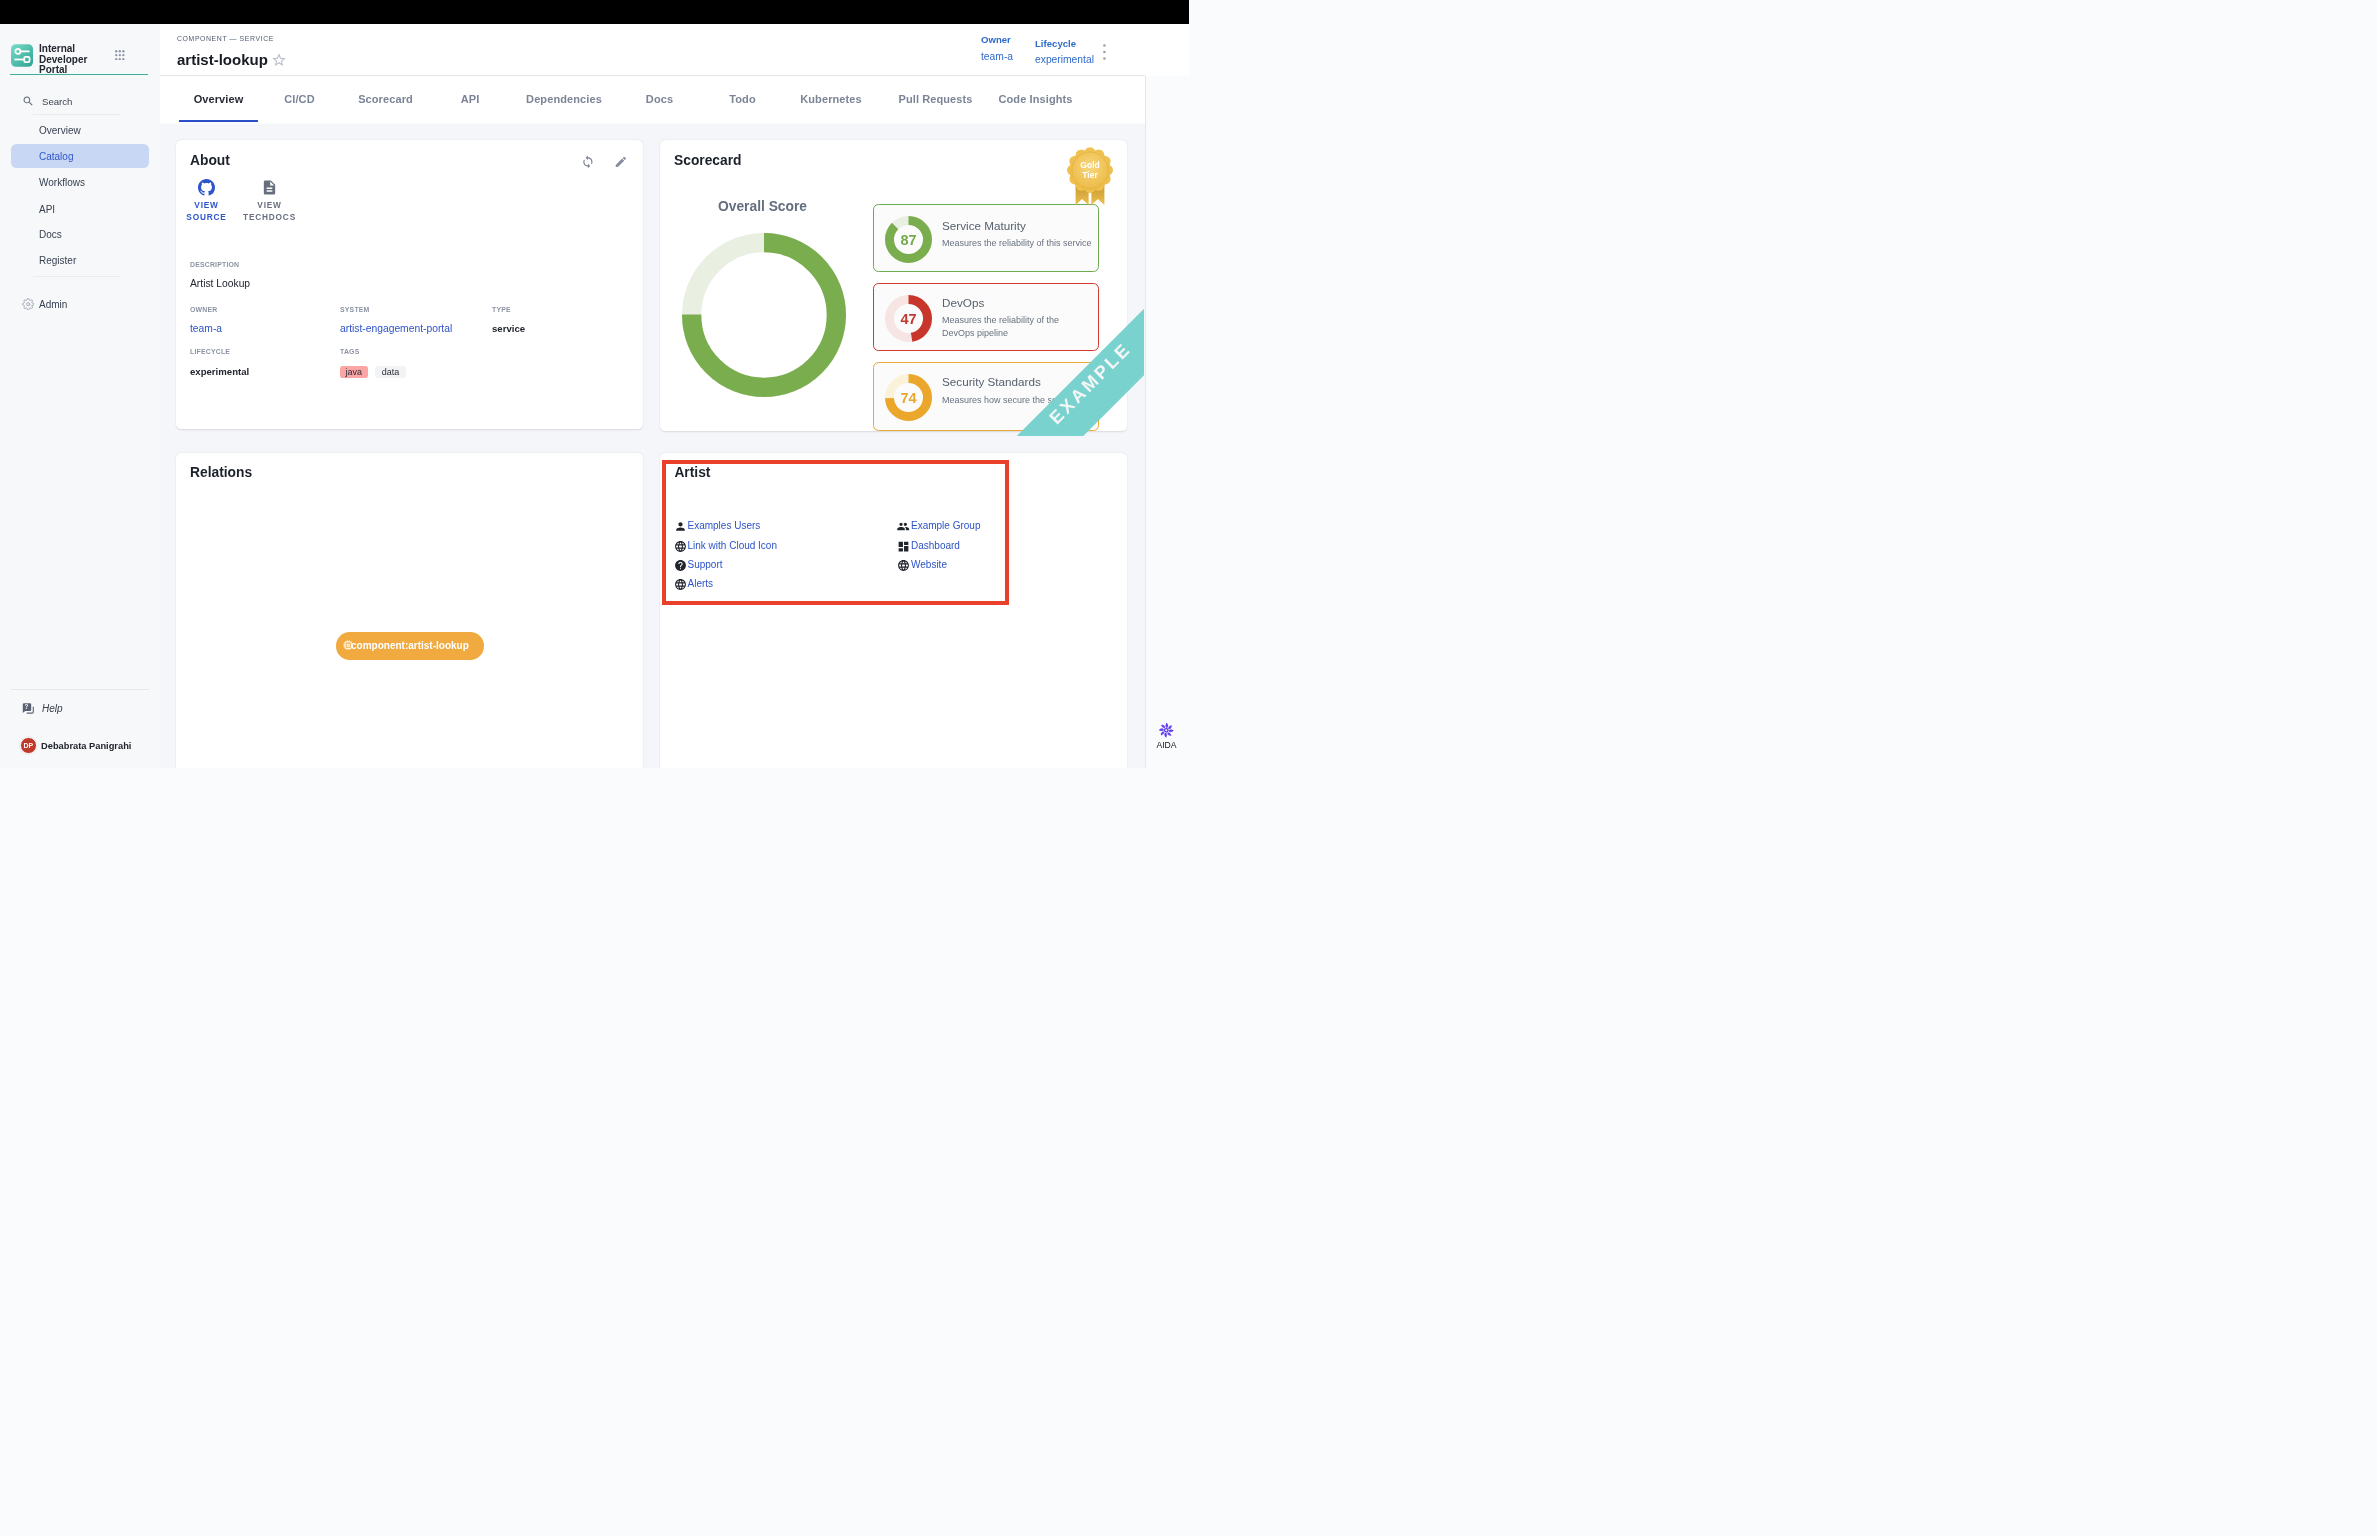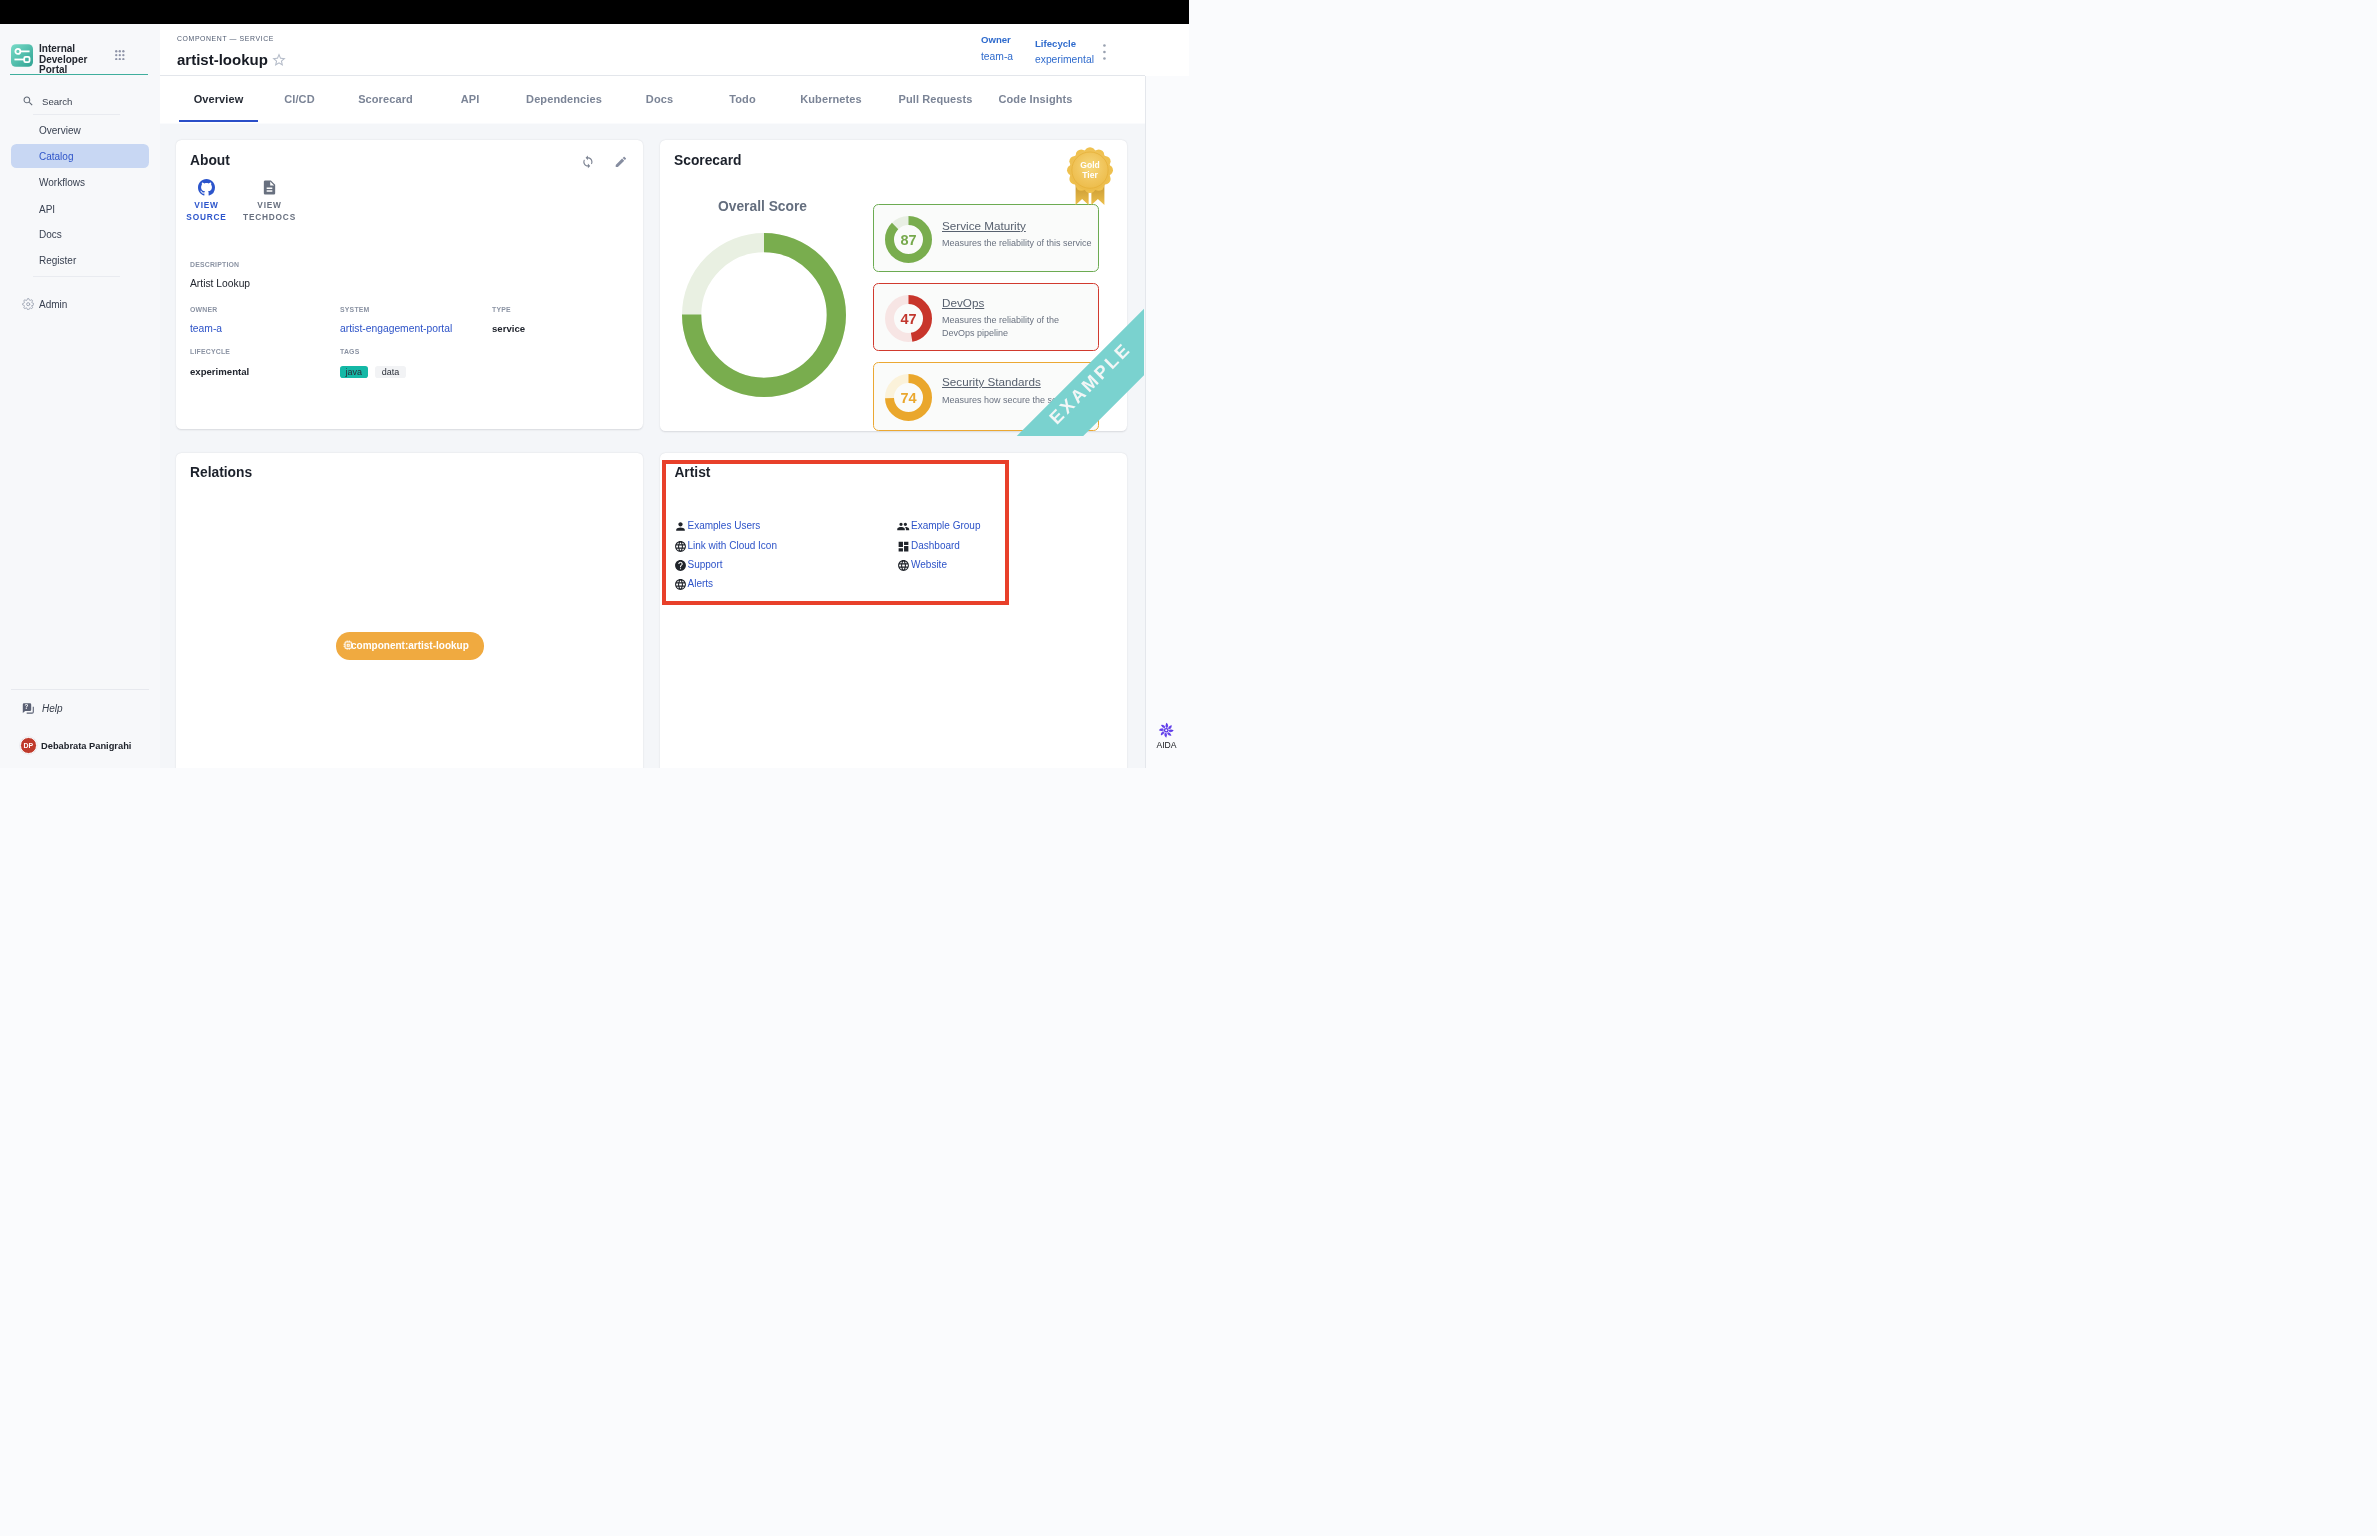--- a/index.html
+++ b/index.html
@@ -15,21 +15,21 @@
   #content { left:160px; top:124px; width:985px; height:645px; background:#f4f6f9; }
   .card { position:absolute; background:#fff; border-radius:5.5px; box-shadow:0 0.7px 2.1px rgba(20,25,40,.08), 0 0.7px 1.4px rgba(20,25,40,.05); }
   .cardtitle { font-size:13.8px; font-weight:bold; color:#1c212b; }
   .label { font-size:6.9px; font-weight:bold; color:#8b93a3; letter-spacing:0.2px; }
   .bluelink { color:#2d53c8; }
   .ctr { display:flex; align-items:center; justify-content:center; }
   .tab { top:93px; text-align:center; font-size:11px; font-weight:bold; color:#7b8496; letter-spacing:0.1px; }
   .linkrow { position:absolute; font-size:10px; color:#2d53c8; }
   .licon { position:absolute; }
   .tile { left:213px; width:226px; height:68px; border:1px solid; border-radius:5.5px; background:#fafbfa; overflow:hidden; }
-  .ttitle { position:absolute; left:68px; font-size:11.7px; color:#58616f; white-space:nowrap;text-decoration:underline; }
+  .ttitle { position:absolute; left:68px; font-size:11.7px; color:#58616f; white-space:nowrap; }
   .tsub { position:absolute; left:68px; font-size:9px; color:#6a7280; white-space:nowrap; }
 </style>
 </head>
 <body>
 <div id="page">
   <div id="topbar" class="abs"></div>
   <div id="sidebar" class="abs"></div>
   <div id="mainhead" class="abs"></div>
   <div id="tabband" class="abs"></div>
   <div id="content" class="abs"></div>
@@ -142,21 +142,21 @@
     <div class="abs" style="left:14px; top:138px; font-size:10.3px; color:#21252e;">Artist Lookup</div>
     <div class="label abs" style="left:14px; top:166px;">OWNER</div>
     <div class="abs bluelink" style="left:14px; top:183px; font-size:10.3px;">team-a</div>
     <div class="label abs" style="left:164px; top:166px;">SYSTEM</div>
     <div class="abs bluelink" style="left:164px; top:183px; font-size:10.3px;">artist-engagement-portal</div>
     <div class="label abs" style="left:316px; top:166px;">TYPE</div>
     <div class="abs" style="left:316px; top:183px; font-size:9.6px; font-weight:bold; color:#21252e;">service</div>
     <div class="label abs" style="left:14px; top:208px;">LIFECYCLE</div>
     <div class="abs" style="left:14px; top:226px; font-size:9.6px; font-weight:bold; color:#21252e;">experimental</div>
     <div class="label abs" style="left:164px; top:208px;">TAGS</div>
-    <div class="abs ctr" style="left:164px; top:226px; width:27.5px; height:12.4px; background:#14b8a6; border-radius:2.8px; font-size:9px; color:#2a2e38;">java</div>
+    <div class="abs ctr" style="left:164px; top:226px; width:27.5px; height:12.4px; background:#fca5a5; border-radius:2.8px; font-size:9px; color:#2a2e38;">java</div>
     <div class="abs ctr" style="left:199px; top:226px; width:31px; height:12.4px; background:#f2f3f5; border-radius:2.8px; font-size:9px; color:#2a2e38;">data</div>
   </div>
 
   <div class="card" style="left:660px; top:140px; width:467px; height:291px; overflow:hidden;">
     <div class="cardtitle abs" style="left:14px; top:13px;">Scorecard</div>
     <div class="abs" style="left:43px; top:59px; width:119px; text-align:center; font-size:13.8px; font-weight:bold; color:#646e7e;">Overall Score</div>
     <svg class="abs" style="left:22px; top:93px;" width="164" height="164" viewBox="0 0 238 238">
       <circle cx="119" cy="119" r="105" fill="none" stroke="#e9f0e2" stroke-width="28"></circle>
       <circle cx="119" cy="119" r="105" fill="none" stroke="#79ad4e" stroke-width="28" stroke-dasharray="494.8 659.7" transform="rotate(-90 119 119)"></circle>
     </svg>

